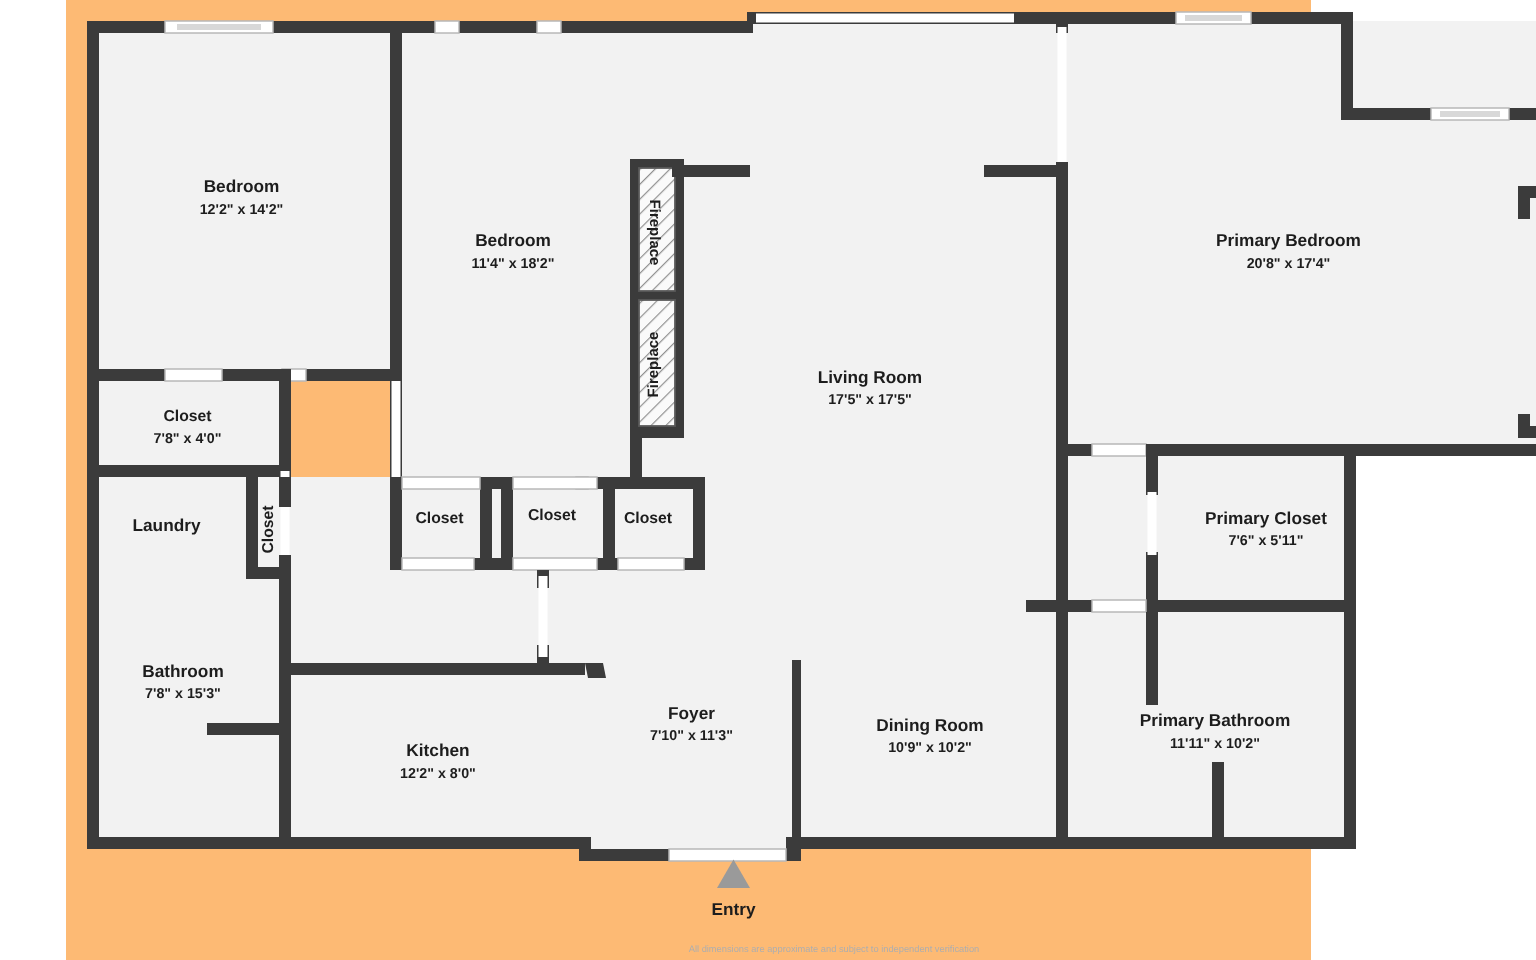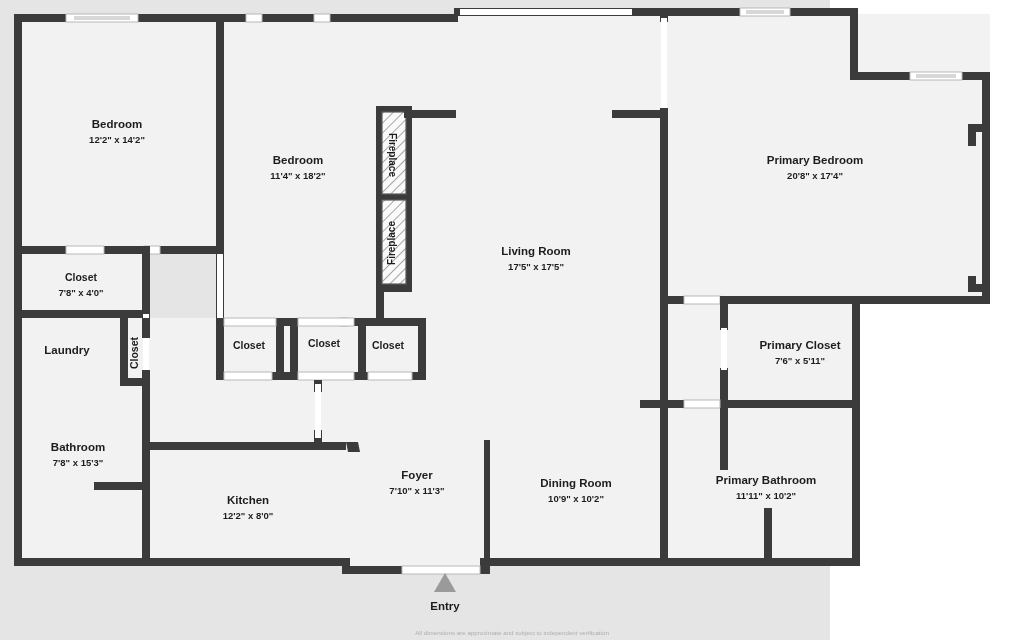--- a/index.html
+++ b/index.html
@@ -11,21 +11,22 @@
   body {
     width: 1024px;
     height: 640px;
     overflow: hidden;
     font-family: "Liberation Sans", sans-serif;
   }
   #plan-root {
     position: relative;
     width: 830px;
     height: 640px;
-    background: #e5e5e5;
+    background: #fdba74;
+    margin-left: 44px;
   }
   svg#floorplan {
     display: block;
     width: 1024px;
     height: 640px;
   }
   .wall { fill: #3b3b3b; }
   .floor { fill: #f2f2f2; }
   .win-glass { fill: #ffffff; stroke: #b8b8b8; stroke-width: 1; }
   .win-bar { fill: #d8d8d8; }

